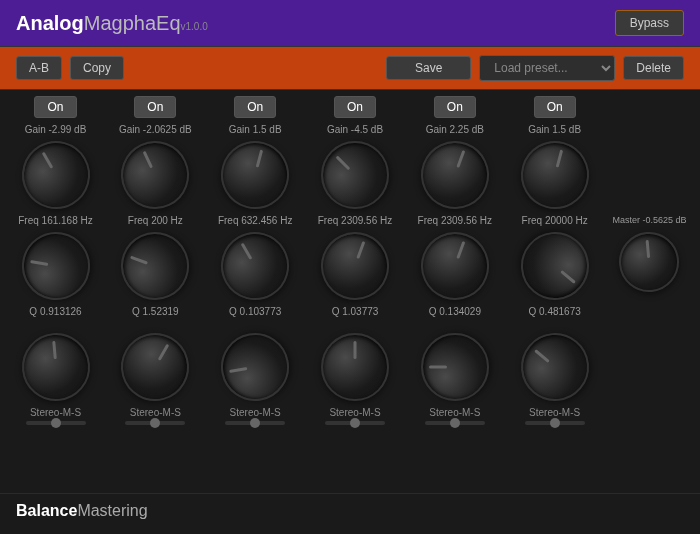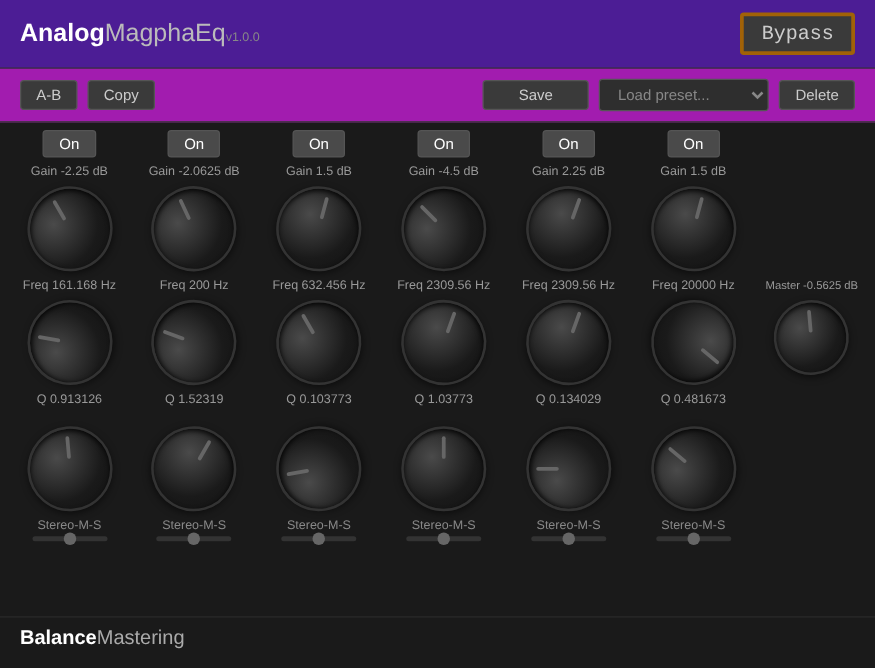--- a/index.html
+++ b/index.html
@@ -25,32 +25,31 @@
       font-size: 20px;
       font-weight: bold;
       color: #fff;
     }
     .logo span.bold { font-weight: 900; color: #fff; }
     .logo span.light { font-weight: 300; color: #bbb; }
     .logo span.version { font-size: 10px; color: #888; font-weight: normal; }
 
     .bypass-btn {
       background: #3a3a3a;
-      border: 3px solid #a16207;
+      border: 1px solid #a16207;
       color: #ccc;
       padding: 5px 14px;
       border-radius: 3px;
       cursor: pointer;
-      font-size: 16px;
-      font-family: Liberation Mono, monospace;
+      font-size: 12px;
     }
 
     
     .toolbar {
-      background: #a21caf;
+      background: #c2410c;
       padding: 8px 16px;
       display: flex;
       align-items: center;
       gap: 8px;
       border-bottom: 1px solid #333;
     }
     .toolbar-btn {
       background: #3a3a3a;
       border: 1px solid #555;
       color: #ccc;
@@ -269,21 +268,21 @@
     <div class="cell">
       <button class="on-btn active">On</button>
     </div>
     <div class="cell-master" style="visibility:hidden;">
       <button class="on-btn"></button>
     </div>
   </div>
 
   <div class="row" style="margin-bottom:2px;">
     <div class="cell">
-      <span class="param-label">Gain  -2.25 dB</span>
+      <span class="param-label">Gain  -2.99 dB</span>
     </div>
     <div class="cell">
       <span class="param-label">Gain  -2.0625 dB</span>
     </div>
     <div class="cell">
       <span class="param-label">Gain  1.5 dB</span>
     </div>
     <div class="cell">
       <span class="param-label">Gain  -4.5 dB</span>
     </div>

